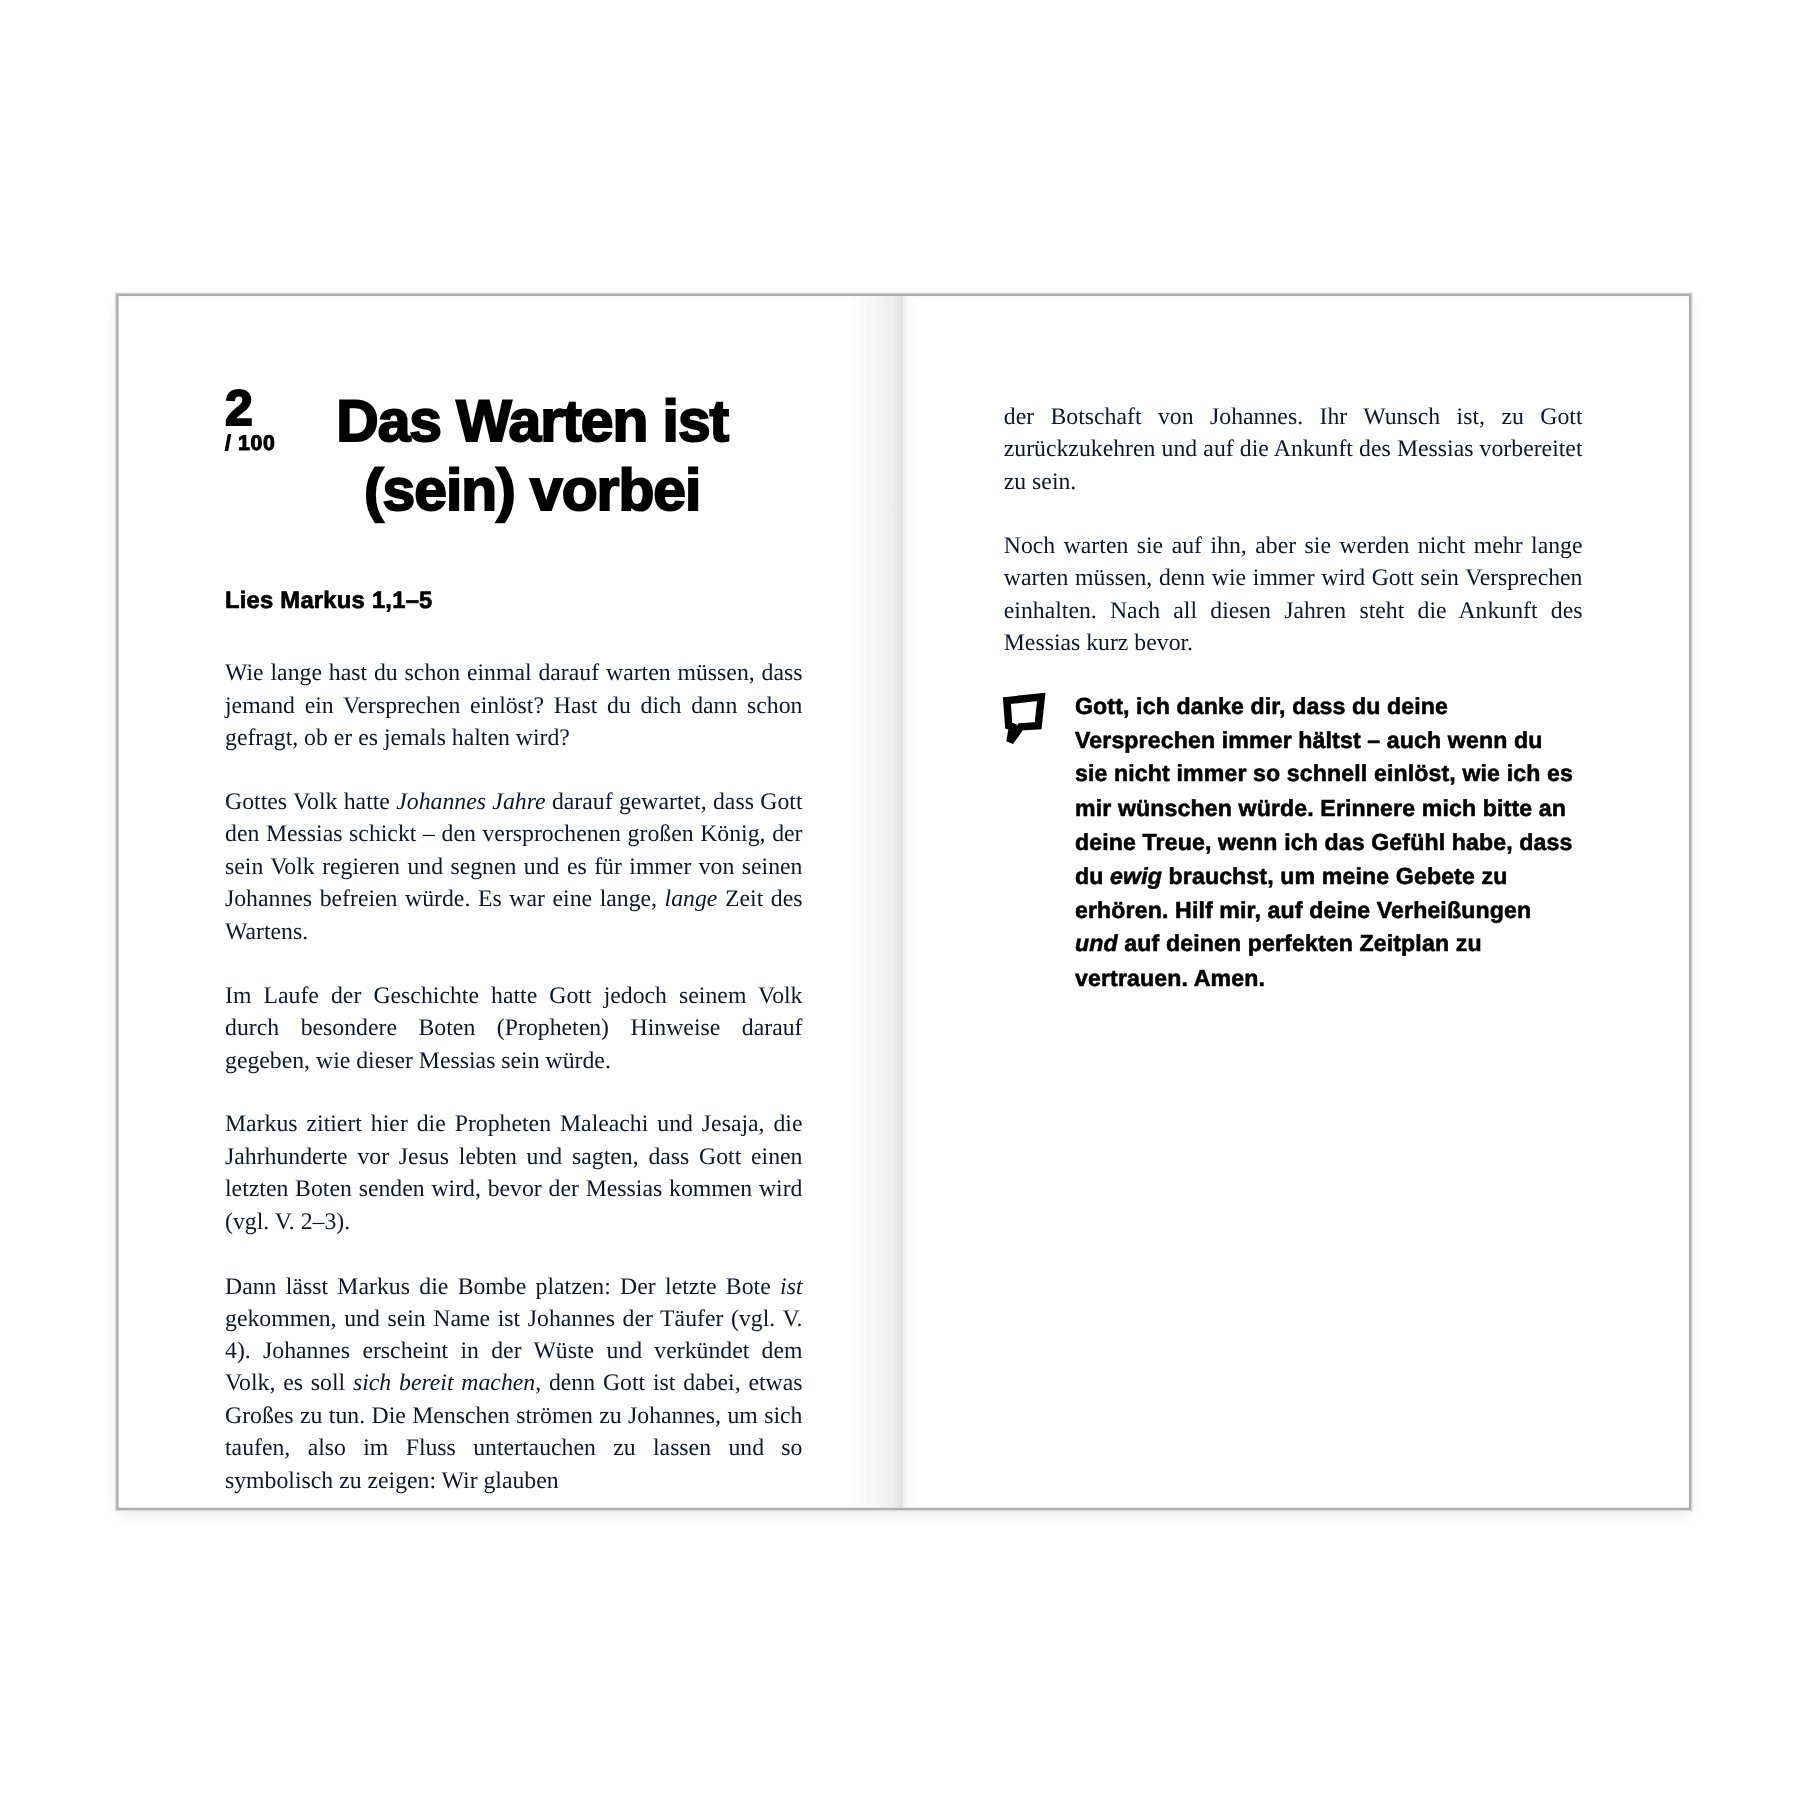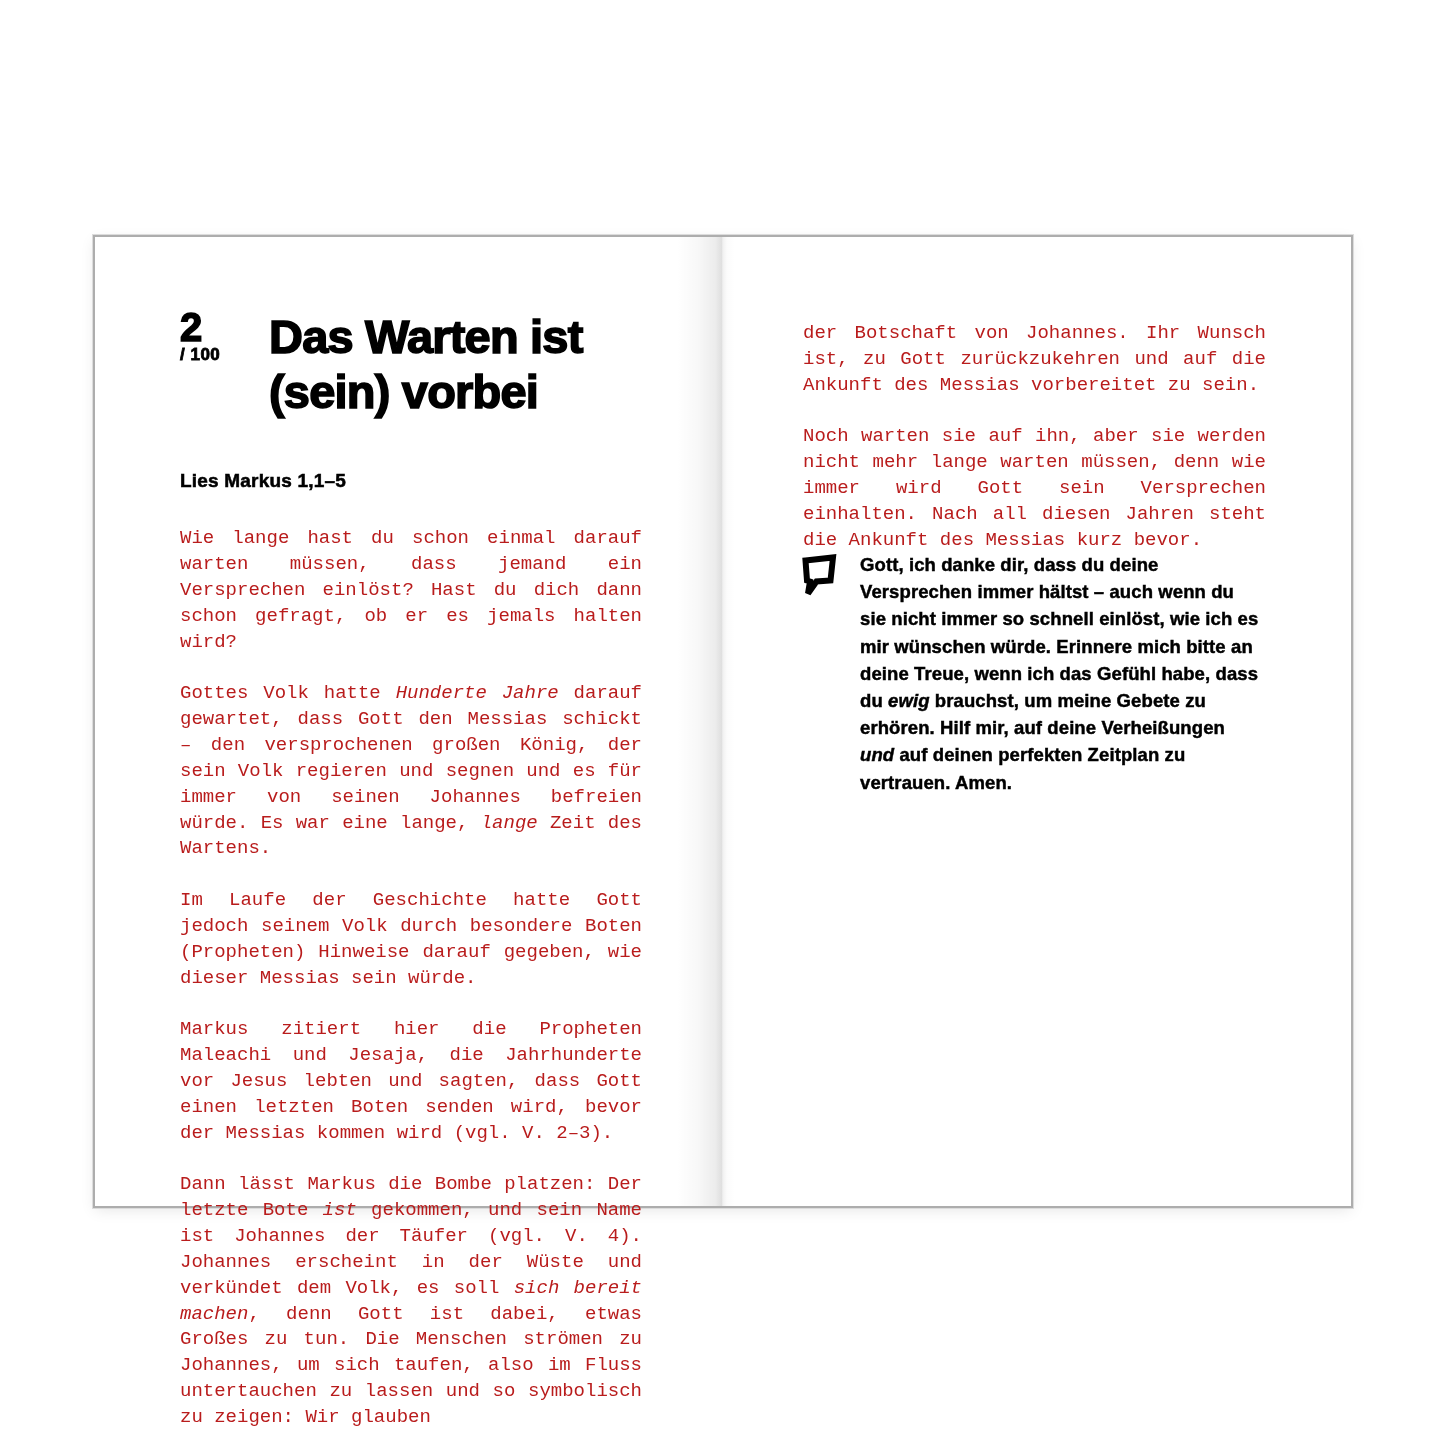--- a/index.html
+++ b/index.html
@@ -28,26 +28,26 @@
   }
 
   
   .sans{ font-family:"Liberation Sans","DejaVu Sans",sans-serif; font-weight:bold; }
 
   .chapter-header{ position:absolute; left:85px; top:72px; display:flex; align-items:flex-start; }
   .num-col{ width:89px; flex:none; }
   .chapter-number{ font-size:40px; line-height:36px; letter-spacing:-1px; -webkit-text-stroke:1.6px #000; }
   .chapter-total{ font-size:17px; margin-top:0; letter-spacing:0.5px; -webkit-text-stroke:0.8px #000; }
   .chapter-title{ font-size:47px; line-height:55px; letter-spacing:-0.8px; -webkit-text-stroke:1.6px #000; }
-  .chapter-title .title-line{ display:block; }
+  .chapter-title .title-line{ display:block;text-align:center; }
 
   .reading-ref{ position:absolute; left:85px; top:233px; font-size:19px; letter-spacing:0.2px; -webkit-text-stroke:0.55px #000; }
 
   
-  .body-text{ position:absolute; font-size:19px; line-height:25.9px; text-align:justify; color:#b91c1c; hyphens:auto;font-family:Liberation Mono, monospace; -webkit-hyphens:auto; }
+  .body-text{ position:absolute; font-size:19px; line-height:25.9px; text-align:justify; color:#0f172a; hyphens:auto; -webkit-hyphens:auto; }
   .body-text p{ margin:0 0 25.5px; }
   .body-text p:last-child{ margin-bottom:0;margin-top:12px; }
   .left-body{ left:85px; top:289px; width:462px; }
   .right-body{ left:81px; top:84px; width:463px; }
   .body-text em{ font-style:italic; }
 
   
   .blocks{ position:absolute; left:76px; top:314px; width:482px; }
   .block{ display:flex; margin-bottom:25px; }
   .icon-col{ width:62px; flex:none; padding-top:1px; }
@@ -71,21 +71,21 @@
       <h1 class="chapter-title sans">
         <span class="title-line">Das Warten ist</span>
         <span class="title-line">(sein) vorbei</span>
       </h1>
     </div>
 
     <div class="reading-ref sans">Lies Markus 1,1–5</div>
 
     <div class="body-text left-body">
       <p><span>Wie lange hast du schon einmal darauf warten müssen, dass jemand ein Versprechen einlöst? Hast du dich dann schon gefragt, ob er es jemals halten wird?</span></p>
-      <p><span>Gottes Volk hatte </span><em>Hunderte Jahre</em><span> darauf gewartet, dass Gott den Messias schickt – den versprochenen großen König, der sein Volk regieren und segnen und es für immer von seinen Johannes befreien würde. Es war eine lange, </span><em>lange</em><span> Zeit des Wartens.</span></p>
+      <p><span>Gottes Volk hatte </span><em>Johannes Jahre</em><span> darauf gewartet, dass Gott den Messias schickt – den versprochenen großen König, der sein Volk regieren und segnen und es für immer von seinen Johannes befreien würde. Es war eine lange, </span><em>lange</em><span> Zeit des Wartens.</span></p>
       <p><span>Im Laufe der Geschichte hatte Gott jedoch seinem Volk durch besondere Boten (Propheten) Hinweise darauf gegeben, wie dieser Messias sein würde.</span></p>
       <p><span>Markus zitiert hier die Propheten Maleachi und Jesaja, die Jahrhunderte vor Jesus lebten und sagten, dass Gott einen letzten Boten senden wird, bevor der Messias kommen wird (vgl. V. 2–3).</span></p>
       <p><span>Dann lässt Markus die Bombe platzen: Der letzte Bote </span><em>ist</em><span> gekommen, und sein Name ist Johannes der Täufer (vgl. V. 4). Johannes erscheint in der Wüste und verkündet dem Volk, es soll </span><em>sich bereit machen</em><span>, denn Gott ist dabei, etwas Großes zu tun. Die Menschen strömen zu Johannes, um sich taufen, also im Fluss untertauchen zu lassen und so symbolisch zu zeigen: Wir glauben</span></p>
     </div>
   </section>
 
   <section class="page page-right">
 
     <div class="body-text right-body">
       <p><span>der Botschaft von Johannes. Ihr Wunsch ist, zu Gott zurückzukehren und auf die Ankunft des Messias vorbereitet zu sein.</span></p>

